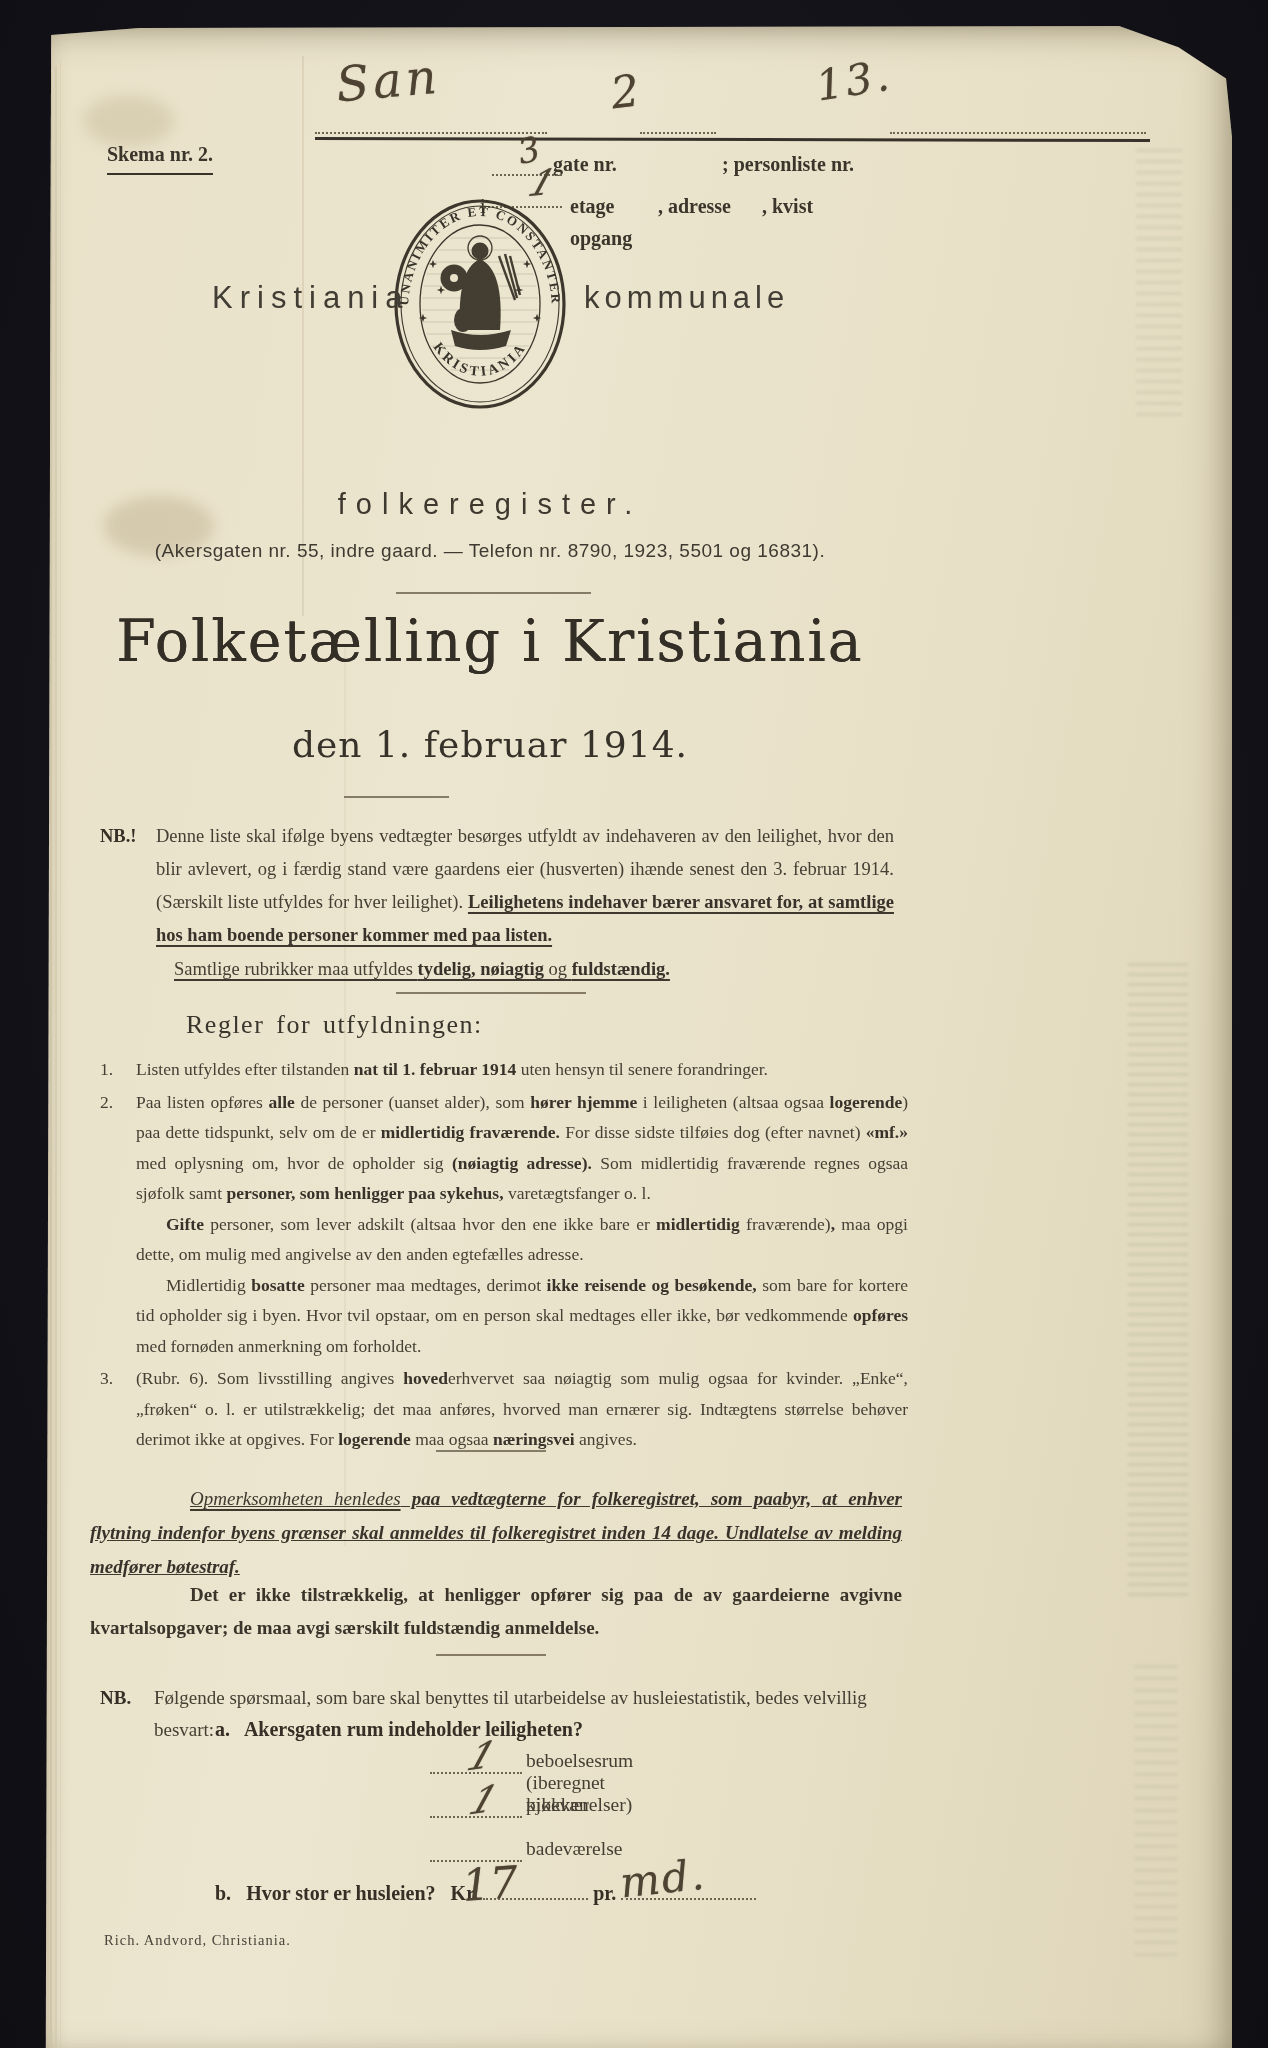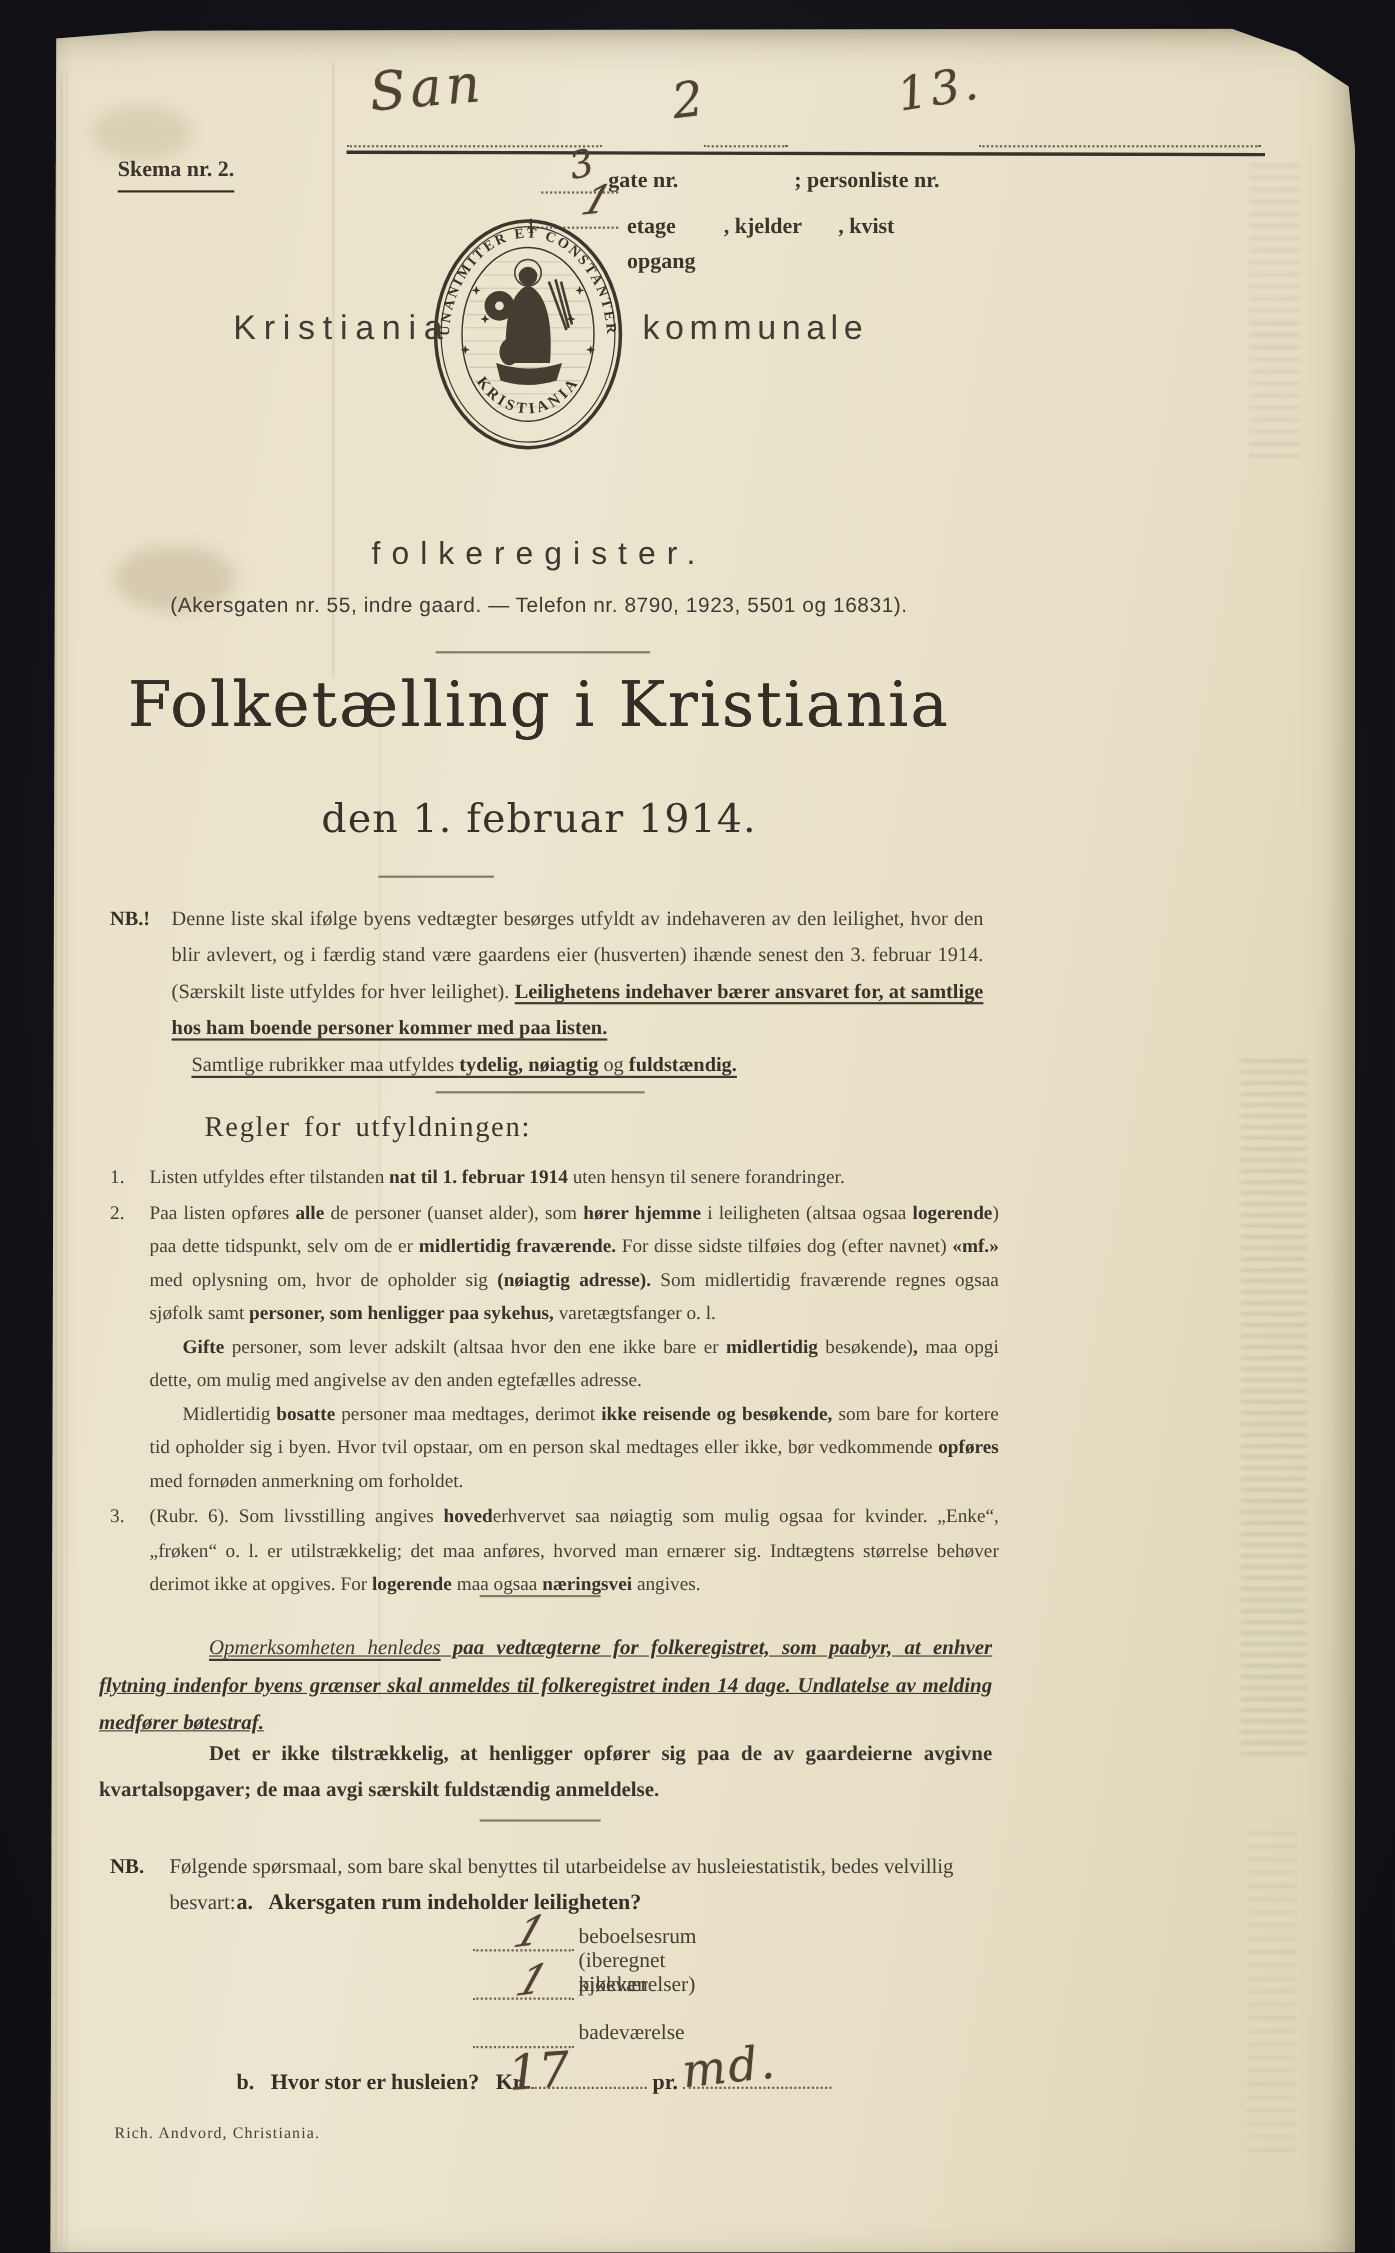--- a/index.html
+++ b/index.html
@@ -84,21 +84,21 @@
     <div class="rule-line" style="left:271px;top:112px;width:835px;height:3px;transform:rotate(.15deg);"></div>
 
     <div class="hand" style="left:292px;top:26px;font-size:48px;transform:rotate(-5deg);letter-spacing:4px;">San</div>
     <div class="hand" style="left:567px;top:40px;font-size:44px;transform:rotate(-7deg);">2</div>
     <div class="hand" style="left:772px;top:30px;font-size:42px;transform:rotate(-9deg);letter-spacing:3px;">13.</div>
 
     <div class="abs hdr" style="left:436px;top:126px;color:#3b352b;">i</div>
     <div class="dotline" style="left:448px;top:128px;width:70px;"></div>
     <div class="hand" style="left:474px;top:104px;font-size:34px;transform:rotate(-12deg);">3</div>
     <div class="abs hdr lbl" style="left:526px;top:126px;">etage</div>
-    <div class="abs hdr lbl" style="left:614px;top:126px;">, kjelder</div>
+    <div class="abs hdr lbl" style="left:614px;top:126px;">, adresse</div>
     <div class="abs hdr lbl" style="left:718px;top:126px;">, kvist</div>
 
     <div class="dotline" style="left:436px;top:160px;width:82px;"></div>
     <div class="hand" style="left:487px;top:136px;font-size:36px;transform:skewX(-24deg) rotate(-6deg);">1</div>
     <div class="abs hdr lbl" style="left:526px;top:158px;">opgang</div>
 
     <svg class="seal-svg" style="left:349px;top:172px;" width="174" height="212" viewBox="0 0 174 212">
       <defs>
         <path id="arcTop" d="M 15,112 A 72,94 0 0 1 159,112" fill="none"></path>
         <path id="arcBot" d="M 30,124 A 60,78 0 0 0 144,124" fill="none"></path>
@@ -187,21 +187,21 @@
       <div class="rules-item">
         <span class="rules-num">1.</span>
         <div class="rules-body">
           <div class="para"><span>Listen utfyldes efter tilstanden </span><span class="fmt-b">nat til 1. februar 1914</span><span> uten hensyn til senere forandringer.</span></div>
         </div>
       </div>
       <div class="rules-item">
         <span class="rules-num">2.</span>
         <div class="rules-body">
           <div class="para"><span>Paa listen opføres </span><span class="fmt-b">alle</span><span> de personer (uanset alder), som </span><span class="fmt-b">hører hjemme</span><span> i leiligheten (altsaa ogsaa </span><span class="fmt-b">logerende</span><span>) paa dette tidspunkt, selv om de er </span><span class="fmt-b">midlertidig fraværende.</span><span>  For disse sidste tilføies dog (efter navnet) </span><span class="fmt-b">«mf.»</span><span> med oplysning om, hvor de opholder sig </span><span class="fmt-b">(nøiagtig adresse).</span><span>  Som midlertidig fraværende regnes ogsaa sjøfolk samt </span><span class="fmt-b">personer, som henligger paa sykehus,</span><span> varetægtsfanger o. l.</span></div>
-          <div class="para"><span class="fmt-b">Gifte</span><span> personer, som lever adskilt (altsaa hvor den ene ikke bare er </span><span class="fmt-b">midlertidig</span><span> besøkende)</span><span class="fmt-b">,</span><span> maa opgi dette, om mulig med angivelse av den anden egtefælles adresse.</span></div>
+          <div class="para"><span class="fmt-b">Gifte</span><span> personer, som lever adskilt (altsaa hvor den ene ikke bare er </span><span class="fmt-b">midlertidig</span><span> fraværende)</span><span class="fmt-b">,</span><span> maa opgi dette, om mulig med angivelse av den anden egtefælles adresse.</span></div>
           <div class="para"><span>Midlertidig </span><span class="fmt-b">bosatte</span><span> personer maa medtages, derimot </span><span class="fmt-b">ikke reisende og besøkende,</span><span> som bare for kortere tid opholder sig i byen.  Hvor tvil opstaar, om en person skal medtages eller ikke, bør vedkommende </span><span class="fmt-b">opføres</span><span> med fornøden anmerkning om forholdet.</span></div>
         </div>
       </div>
       <div class="rules-item">
         <span class="rules-num">3.</span>
         <div class="rules-body">
           <div class="para"><span>(Rubr. 6).  Som livsstilling angives </span><span class="fmt-b">hoved</span><span>erhvervet saa nøiagtig som mulig ogsaa for kvinder.  „Enke“, „frøken“ o. l. er utilstrækkelig; det maa anføres, hvorved man ernærer sig.  Indtægtens størrelse behøver derimot ikke at opgives.  For </span><span class="fmt-b">logerende</span><span> maa ogsaa </span><span class="fmt-b">næringsvei</span><span> angives.</span></div>
         </div>
       </div>
     </div>

